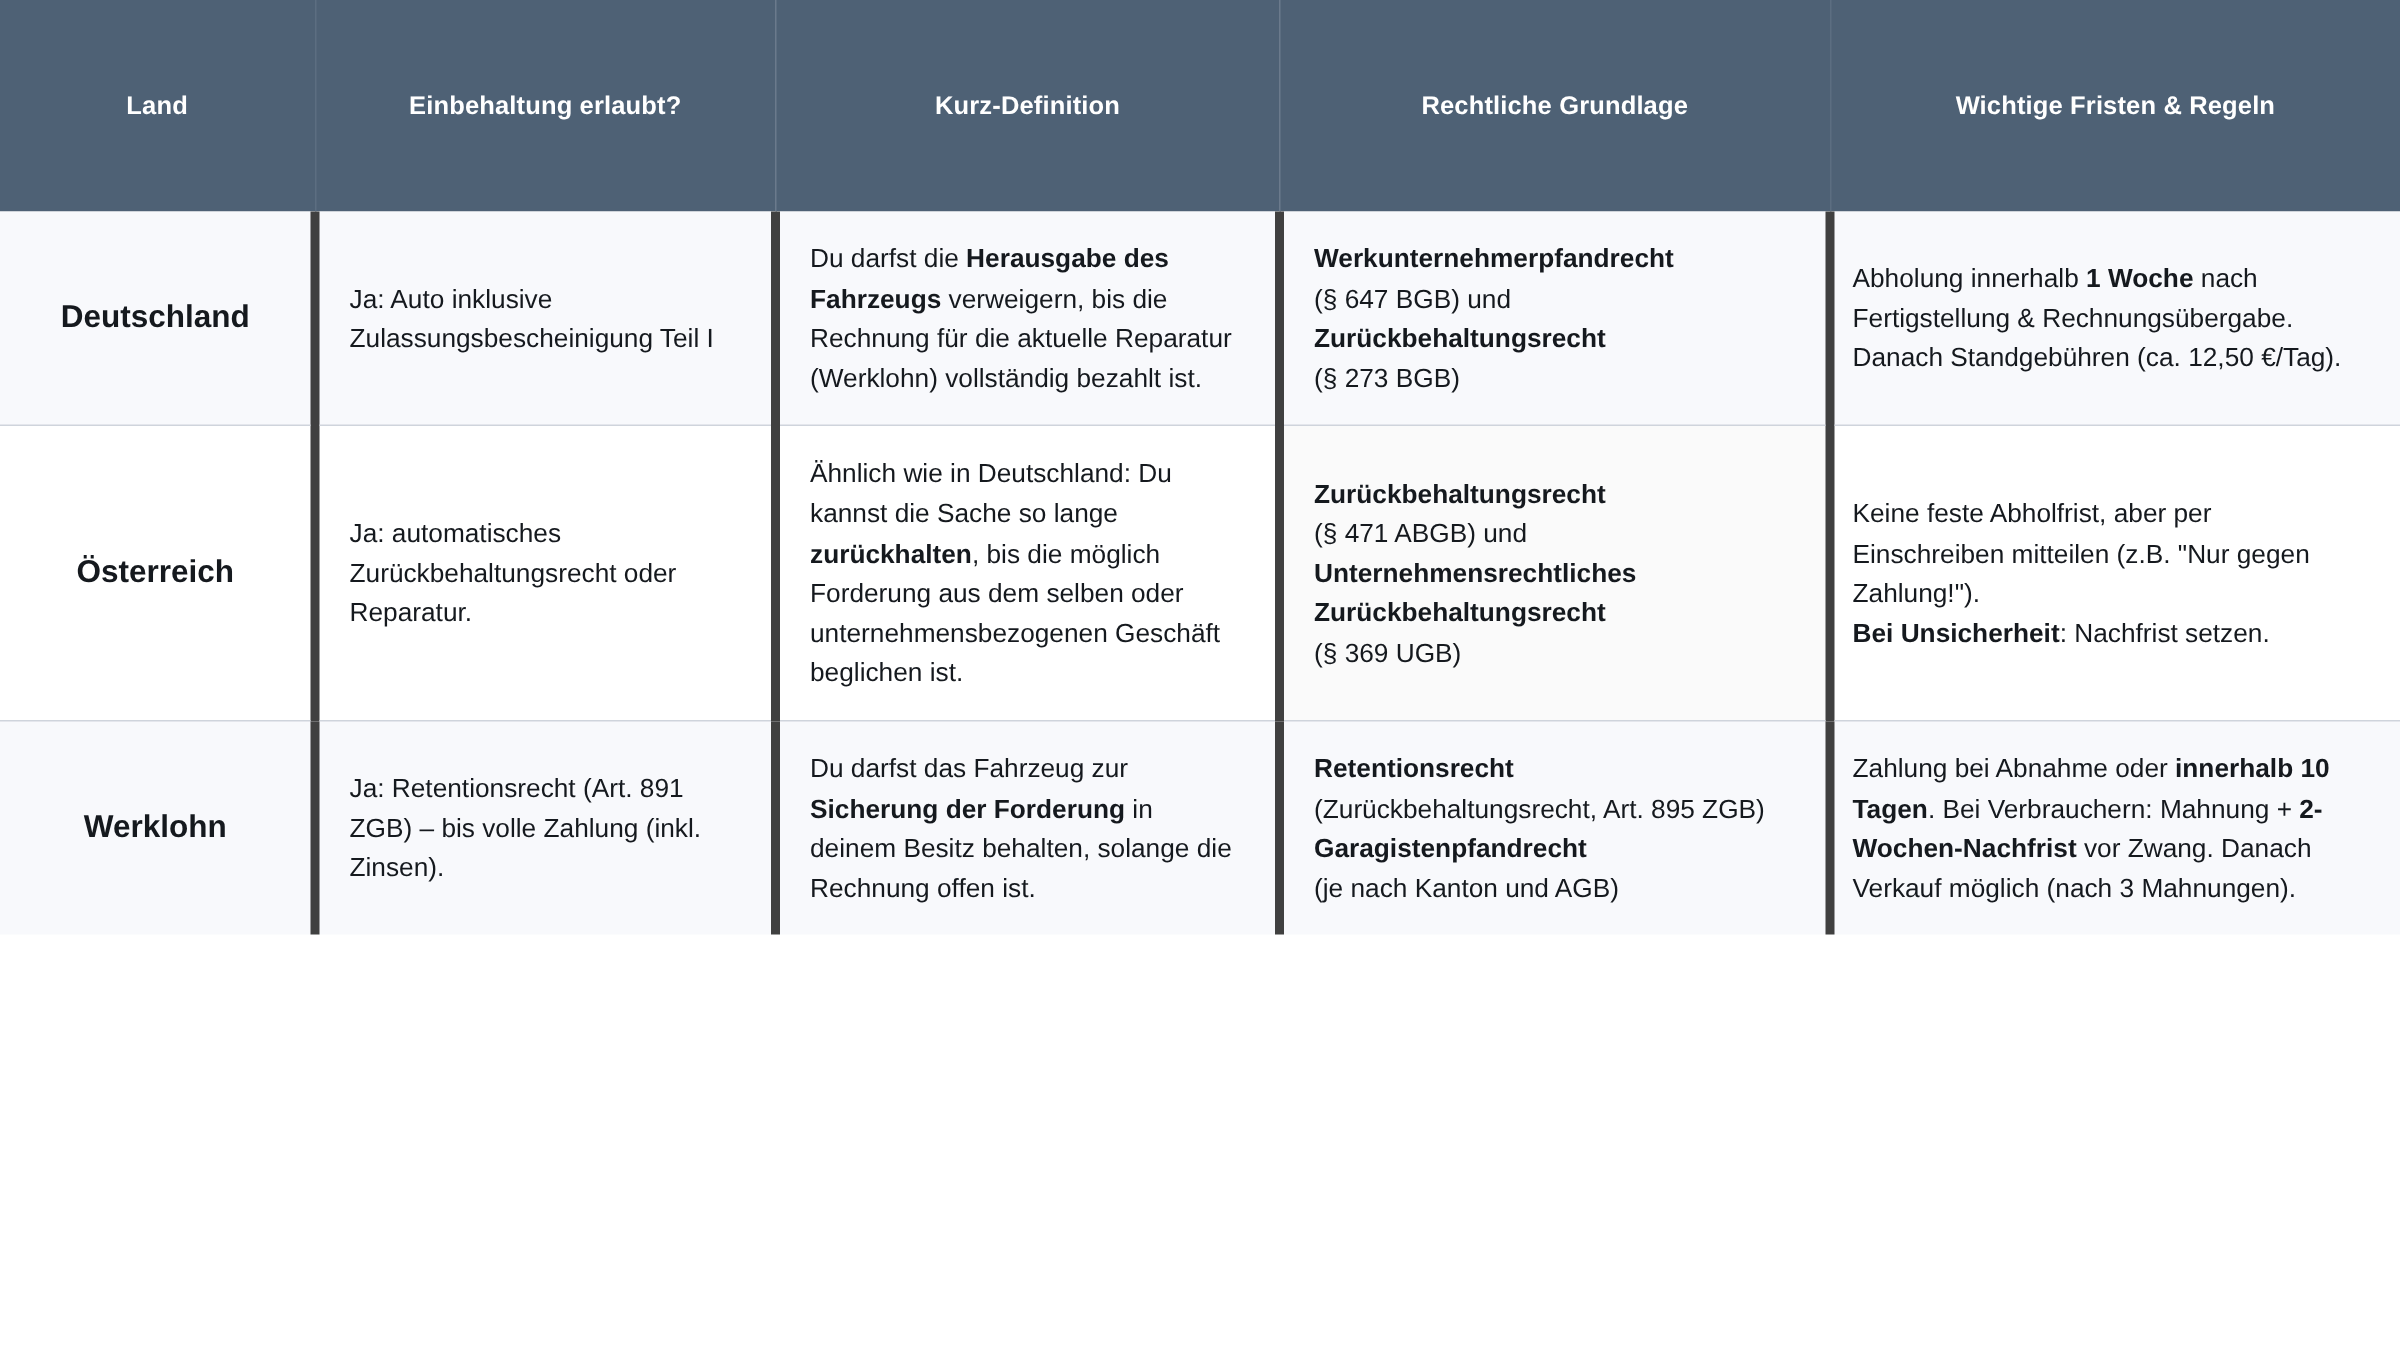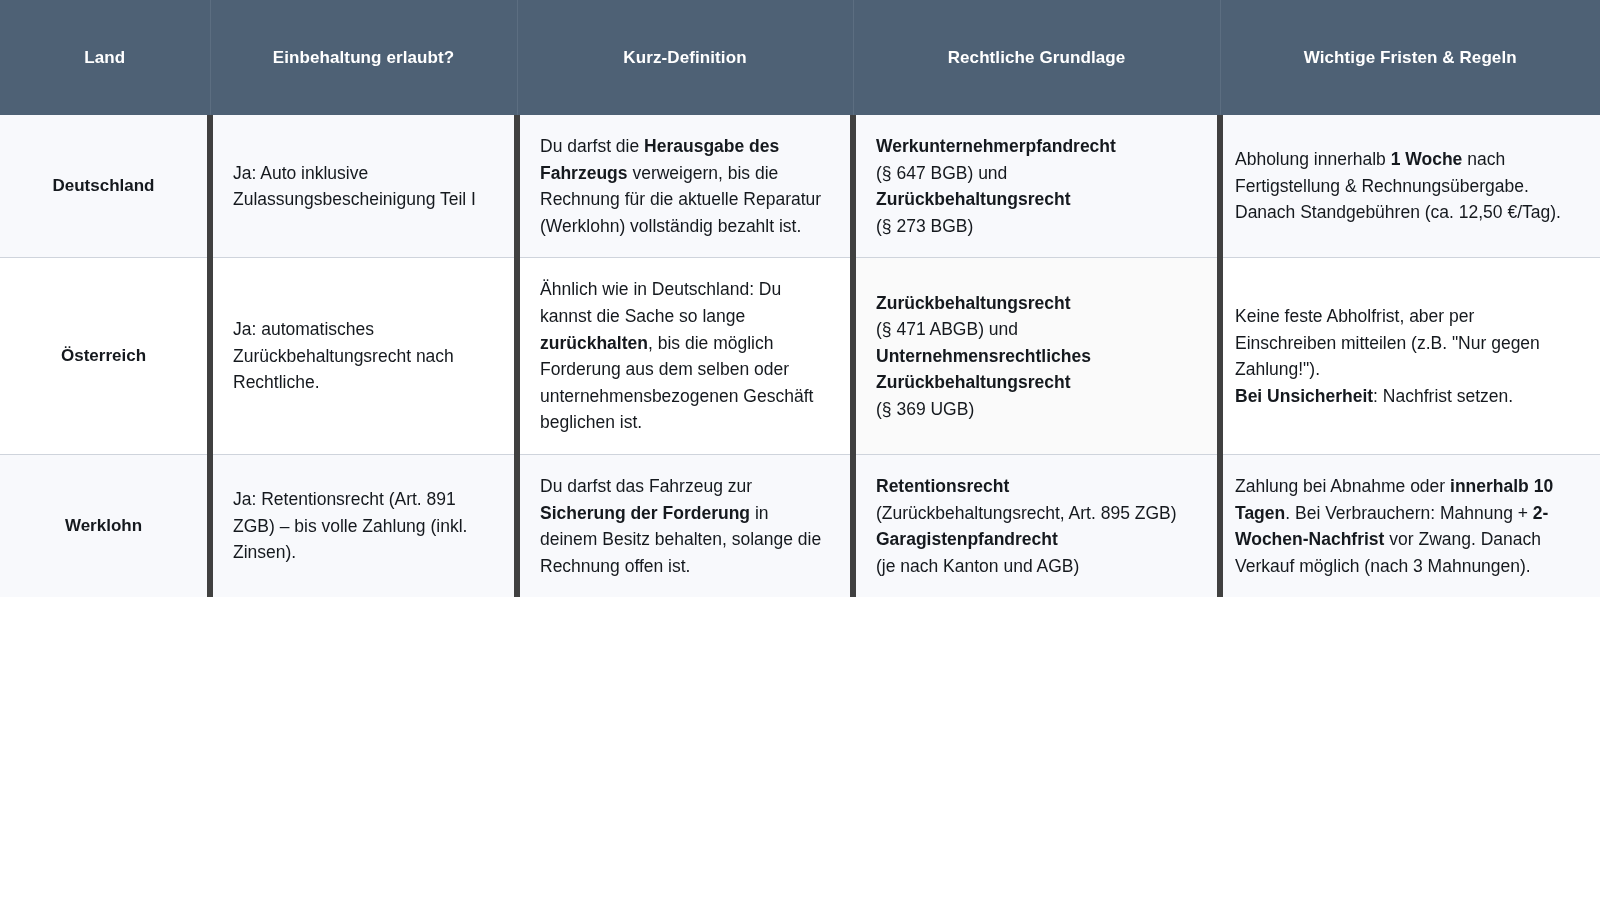--- a/index.html
+++ b/index.html
@@ -35,21 +35,21 @@
 
   
   thead th {
     background: #4e6175;
     color: #ffffff;
     font-size: 17px;
     font-weight: bold;
     text-align: center;
     vertical-align: middle;
     height: 107px;
-    padding: 4px 14px;
+    padding: 17px 14px;
     border-right: 1px solid #5c6e81;
     letter-spacing: 0.1px;
   }
   thead th:last-child { border-right: none; }
 
   
   tbody td {
     vertical-align: middle;
     font-size: 17.5px;
     line-height: 1.52;
@@ -63,21 +63,21 @@
 
   
   tbody tr.row-tinted td { background: #f8f9fc; }
   tbody tr.row-plain  td { background: #ffffff; }
   
   tbody tr.row-plain td.cell-legal { background: #fafafa; }
 
   td.cell-land {
     text-align: center;
     font-weight: bold;
-    font-size: 17px;
+    font-size: 21px;
   }
 
   td .line { display: block; }
   td strong { font-weight: bold; }
   td .para { display: block; }
 
   
   td.cell-legal .para { white-space: nowrap; }
 </style>
 </head>
@@ -115,21 +115,21 @@
           <span class="line"><strong>Zurückbehaltungsrecht</strong></span>
           <span class="line">(§ 273 BGB)</span>
         </td>
         <td class="cell-rules">
           <span class="para"><span>Abholung innerhalb </span><strong>1 Woche</strong><span> nach Fertigstellung &amp; Rechnungsübergabe. Danach Standgebühren (ca. 12,50 €/Tag).</span></span>
         </td>
       </tr>
 
       <tr class="row-plain">
         <td class="cell-land">Österreich</td>
-        <td class="cell-allow">Ja: automatisches Zurückbehaltungsrecht nach Rechtliche.</td>
+        <td class="cell-allow">Ja: automatisches Zurückbehaltungsrecht oder Reparatur.</td>
         <td class="cell-def">
           <span class="para"><span>Ähnlich wie in Deutschland: Du kannst die Sache so lange </span><strong>zurückhalten</strong><span>, bis die möglich Forderung aus dem selben oder unternehmensbezogenen Geschäft beglichen ist.</span></span>
         </td>
         <td class="cell-legal">
           <span class="line"><strong>Zurückbehaltungsrecht</strong></span>
           <span class="line">(§ 471 ABGB) und</span>
           <span class="line"><strong>Unternehmensrechtliches Zurückbehaltungsrecht</strong></span>
           <span class="line">(§ 369 UGB)</span>
         </td>
         <td class="cell-rules">

